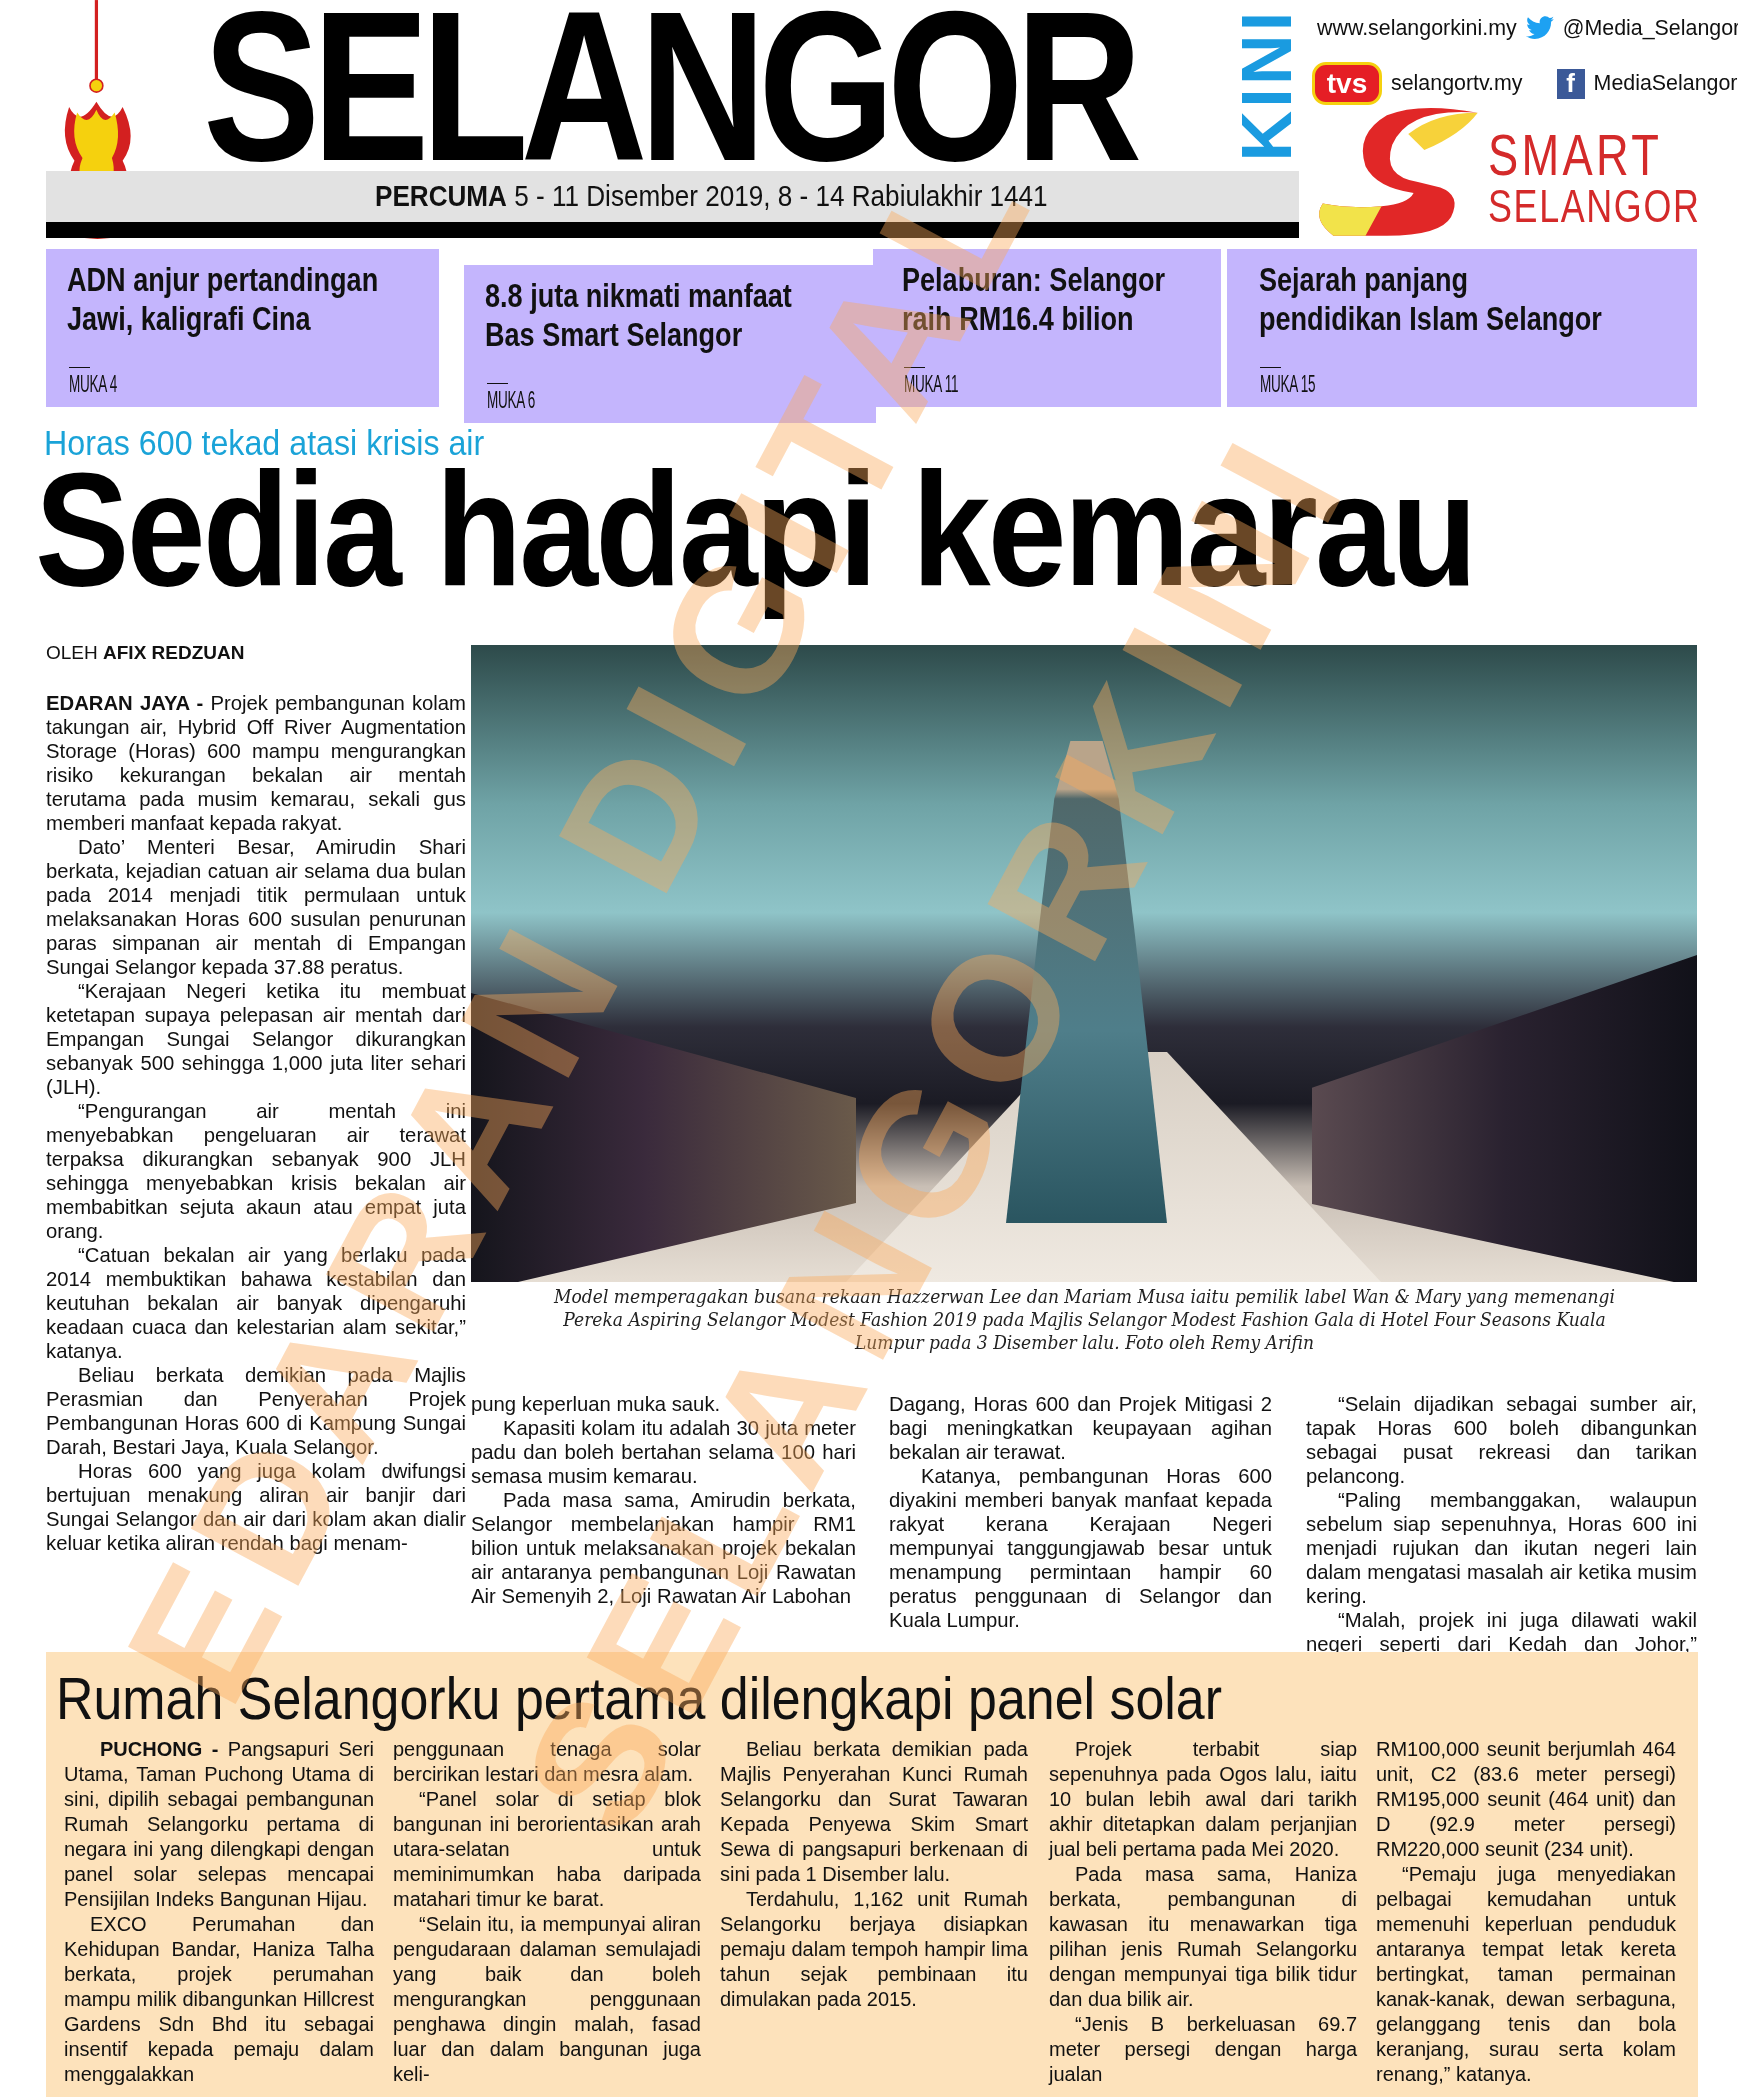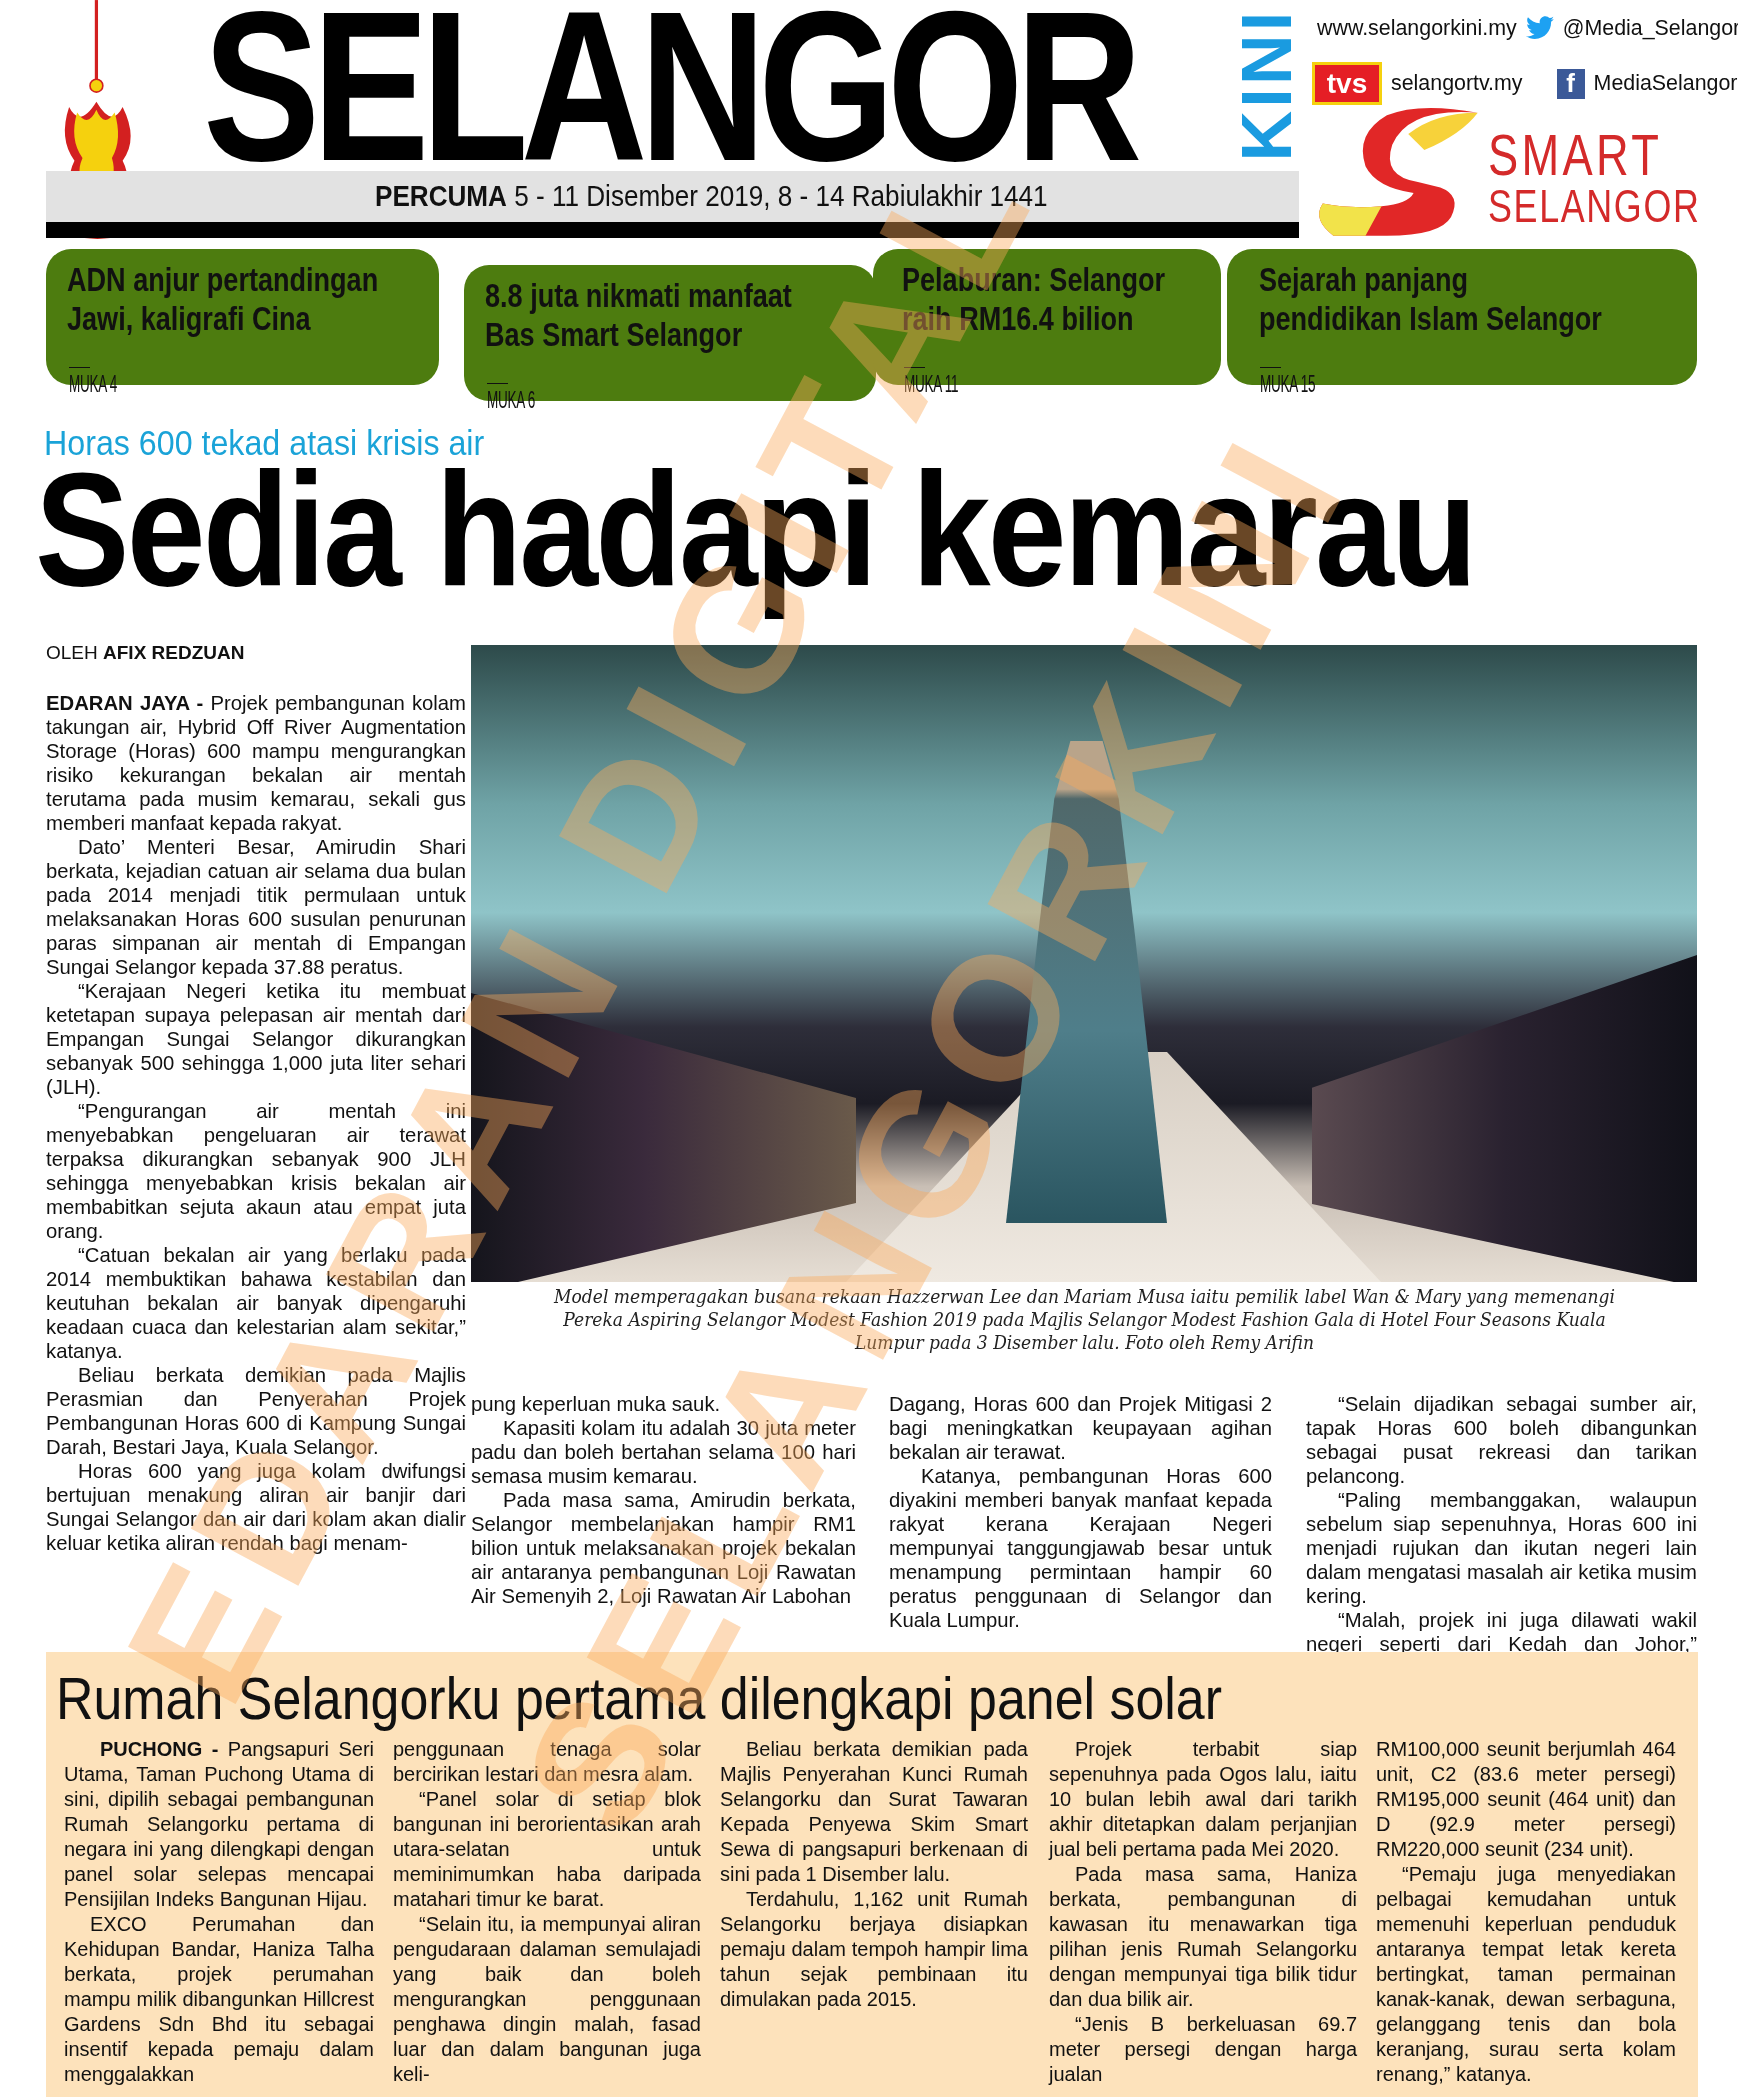--- a/index.html
+++ b/index.html
@@ -34,33 +34,33 @@
   }
   #dateband-text b { font-weight: 700; }
   #blackbar { left: 46px; top: 222px; width: 1253px; height: 16px; background: #000; }
 
   
   .contact { font-size: 21.4px; color: #111; white-space: nowrap; display: flex; align-items: center; gap: 9px; margin-top: 8px; }
   #contact-row1 { left: 1317px; top: 7.5px; }
   #contact-row2 { left: 1312px; top: 54px; }
   .tw { width: 28px; height: 23.6px; }
   .tvs {
-    width: 70px; height: 43px; background: #e51e25; border: 3.2px solid #f5d10e; border-radius: 0;
+    width: 70px; height: 43px; background: #e51e25; border: 3.2px solid #f5d10e; border-radius: 14px;
     color: #fff; font-weight: 700; font-size: 28px; display: flex; align-items: center; justify-content: center;
   }
   .fb { width: 28px; height: 30px; background: #3b5998; color: #fff; font-weight: 700; font-size: 26px;
         display: flex; align-items: flex-end; justify-content: center; }
   #smart-logo { left: 1301px; top: 102px; width: 407px; height: 139px; }
   #smart-text { left: 1488px; top: 128px; color: #d42a2a; font-size: 58px; line-height: 54px;
                 letter-spacing: 4.3px; transform: scaleX(0.78); transform-origin: left top; }
   #smart-text div:last-child { font-size: 46px; line-height: 48px; letter-spacing: 2.1px; }
 
   
   .teaser {
-    position: absolute; top: 249px; height: 136px; background: #4d7c0f; border-radius: 25px;
+    position: absolute; top: 249px; height: 158px; background: #c4b5fd;
   }
   .teaser-title {
     position: absolute; left: 21.4px; top: 10.7px; font-size: 33px; font-weight: 700; line-height: 39px;
     transform: scaleX(0.82); transform-origin: left top; white-space: nowrap; color: #111;
   }
   .teaser-rule { position: absolute; left: 22.5px; top: 118px; width: 21.4px; height: 1.1px; background: #111; }
   .teaser-page {
     position: absolute; left: 22.5px; top: 121px; font-size: 24.6px; color: #111;
     transform: scaleX(0.55); transform-origin: left top; letter-spacing: -0.5px; white-space: nowrap;
   }

